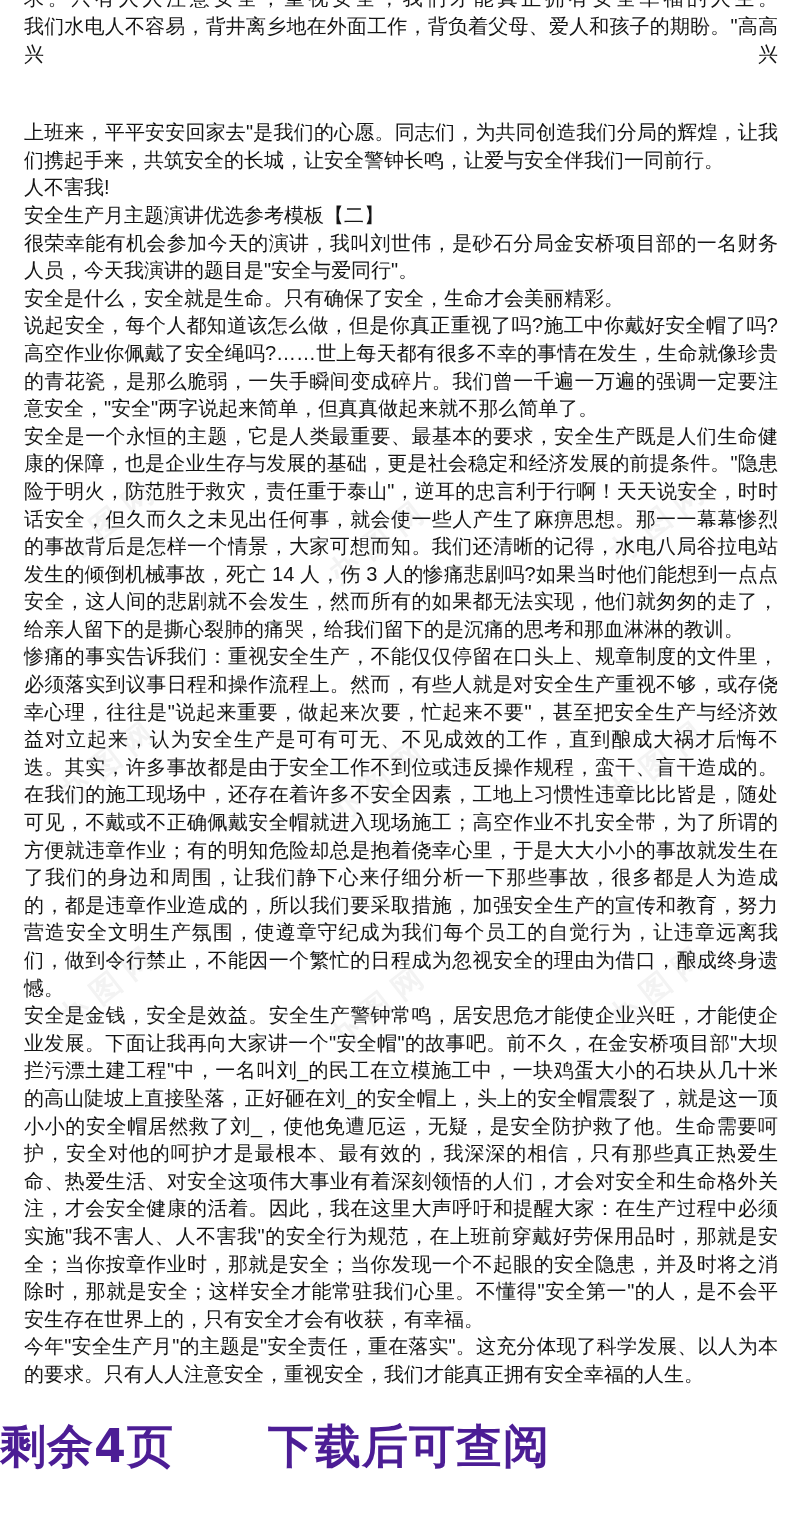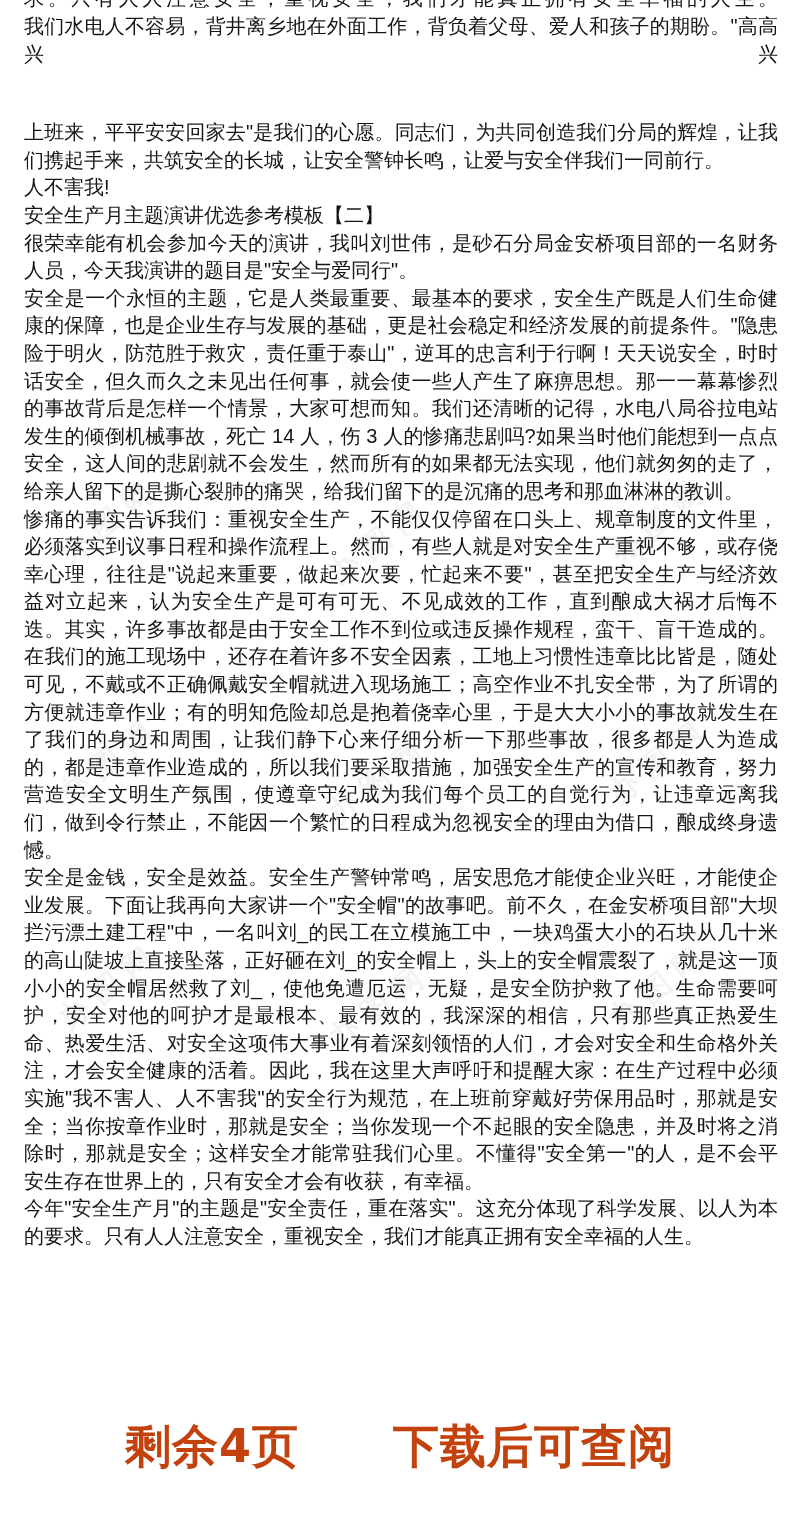--- a/index.html
+++ b/index.html
@@ -35,25 +35,24 @@
   .para{margin:0;}
   .heading{font-weight:normal;}
   .single{text-align-last:justify;}
   .partial{height:13px;overflow:hidden;}
   .partial .inner{margin-top:-15px;text-align-last:justify;}
   .gap{height:51px;}
   .footer{
     position:absolute;
     left:0;right:0;top:1420px;
     z-index:1;
-    text-align:center;
     font-size:46px;
     line-height:52px;
     font-weight:bold;
-    color:#c2410c;
+    color:#4c1d95;
     letter-spacing:1px;
     font-family:"DejaVu Sans","Liberation Sans",sans-serif;
   }
 </style>
 </head>
 <body>
 
 <div class="page">
   <div class="watermark-layer">
       <span class="wm" style="left: 50px; top: 500px;">办图网</span>
@@ -69,20 +68,22 @@
   <div class="doc">
       <div class="block partial">
         <div class="inner">求。只有人人注意安全，重视安全，我们才能真正拥有安全幸福的人生。</div>
       </div>
       <div class="block single">我们水电人不容易，背井离乡地在外面工作，背负着父母、爱人和孩子的期盼。"高高兴兴</div>
       <div class="block gap"></div>
       <div class="block para">上班来，平平安安回家去"是我们的心愿。同志们，为共同创造我们分局的辉煌，让我们携起手来，共筑安全的长城，让安全警钟长鸣，让爱与安全伴我们一同前行。</div>
       <div class="block para">人不害我!</div>
       <div class="block heading">安全生产月主题演讲优选参考模板【二】</div>
       <div class="block para">很荣幸能有机会参加今天的演讲，我叫刘世伟，是砂石分局金安桥项目部的一名财务人员，今天我演讲的题目是"安全与爱同行"。</div>
+      <div class="block para">安全是什么，安全就是生命。只有确保了安全，生命才会美丽精彩。</div>
+      <div class="block para">说起安全，每个人都知道该怎么做，但是你真正重视了吗?施工中你戴好安全帽了吗?高空作业你佩戴了安全绳吗?……世上每天都有很多不幸的事情在发生，生命就像珍贵的青花瓷，是那么脆弱，一失手瞬间变成碎片。我们曾一千遍一万遍的强调一定要注意安全，"安全"两字说起来简单，但真真做起来就不那么简单了。</div>
       <div class="block para">安全是一个永恒的主题，它是人类最重要、最基本的要求，安全生产既是人们生命健康的保障，也是企业生存与发展的基础，更是社会稳定和经济发展的前提条件。"隐患险于明火，防范胜于救灾，责任重于泰山"，逆耳的忠言利于行啊！天天说安全，时时话安全，但久而久之未见出任何事，就会使一些人产生了麻痹思想。那一一幕幕惨烈的事故背后是怎样一个情景，大家可想而知。我们还清晰的记得，水电八局谷拉电站发生的倾倒机械事故，死亡 14 人，伤 3 人的惨痛悲剧吗?如果当时他们能想到一点点安全，这人间的悲剧就不会发生，然而所有的如果都无法实现，他们就匆匆的走了，给亲人留下的是撕心裂肺的痛哭，给我们留下的是沉痛的思考和那血淋淋的教训。</div>
       <div class="block para">惨痛的事实告诉我们：重视安全生产，不能仅仅停留在口头上、规章制度的文件里，必须落实到议事日程和操作流程上。然而，有些人就是对安全生产重视不够，或存侥幸心理，往往是"说起来重要，做起来次要，忙起来不要"，甚至把安全生产与经济效益对立起来，认为安全生产是可有可无、不见成效的工作，直到酿成大祸才后悔不迭。其实，许多事故都是由于安全工作不到位或违反操作规程，蛮干、盲干造成的。在我们的施工现场中，还存在着许多不安全因素，工地上习惯性违章比比皆是，随处可见，不戴或不正确佩戴安全帽就进入现场施工；高空作业不扎安全带，为了所谓的方便就违章作业；有的明知危险却总是抱着侥幸心里，于是大大小小的事故就发生在了我们的身边和周围，让我们静下心来仔细分析一下那些事故，很多都是人为造成的，都是违章作业造成的，所以我们要采取措施，加强安全生产的宣传和教育，努力营造安全文明生产氛围，使遵章守纪成为我们每个员工的自觉行为，让违章远离我们，做到令行禁止，不能因一个繁忙的日程成为忽视安全的理由为借口，酿成终身遗憾。</div>
       <div class="block para">安全是金钱，安全是效益。安全生产警钟常鸣，居安思危才能使企业兴旺，才能使企业发展。下面让我再向大家讲一个"安全帽"的故事吧。前不久，在金安桥项目部"大坝拦污漂土建工程"中，一名叫刘_的民工在立模施工中，一块鸡蛋大小的石块从几十米的高山陡坡上直接坠落，正好砸在刘_的安全帽上，头上的安全帽震裂了，就是这一顶小小的安全帽居然救了刘_，使他免遭厄运，无疑，是安全防护救了他。生命需要呵护，安全对他的呵护才是最根本、最有效的，我深深的相信，只有那些真正热爱生命、热爱生活、对安全这项伟大事业有着深刻领悟的人们，才会对安全和生命格外关注，才会安全健康的活着。因此，我在这里大声呼吁和提醒大家：在生产过程中必须实施"我不害人、人不害我"的安全行为规范，在上班前穿戴好劳保用品时，那就是安全；当你按章作业时，那就是安全；当你发现一个不起眼的安全隐患，并及时将之消除时，那就是安全；这样安全才能常驻我们心里。不懂得"安全第一"的人，是不会平安生存在世界上的，只有安全才会有收获，有幸福。</div>
       <div class="block para">今年"安全生产月"的主题是"安全责任，重在落实"。这充分体现了科学发展、以人为本的要求。只有人人注意安全，重视安全，我们才能真正拥有安全幸福的人生。</div>
     </div>
   <div class="footer">
     <span>剩余4页　　下载后可查阅</span>
   </div>
 </div>
 

